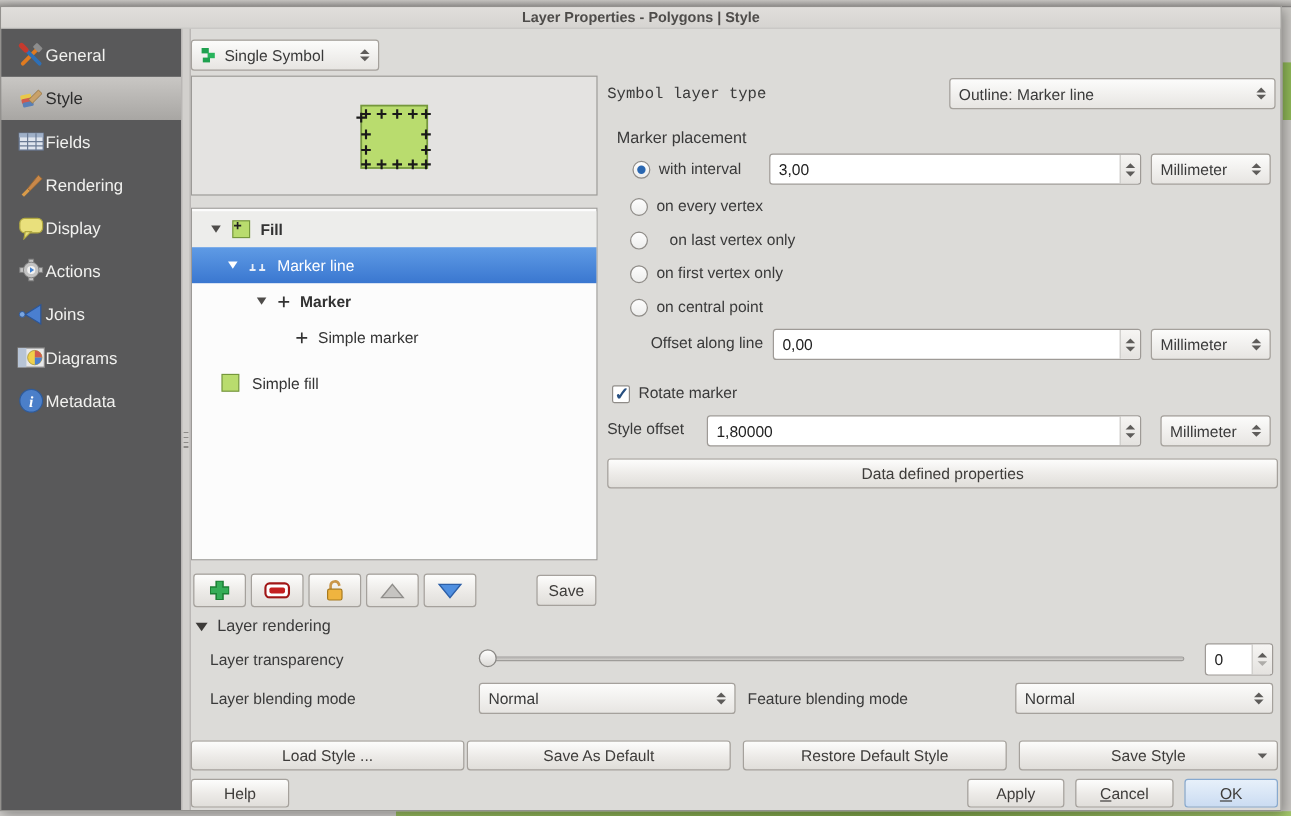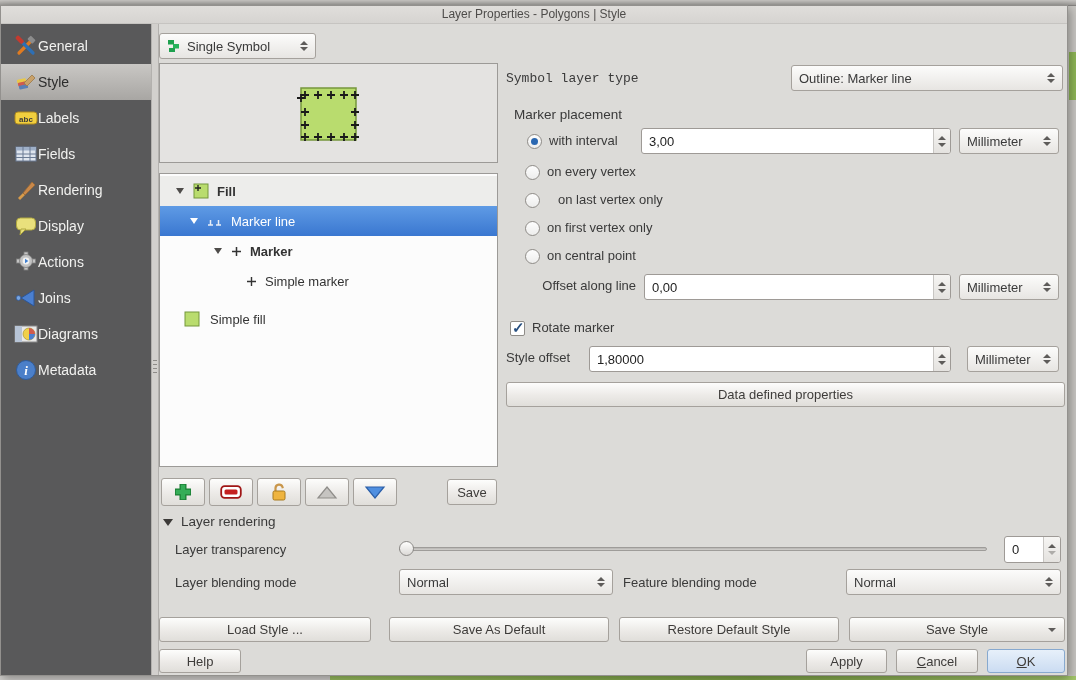--- a/index.html
+++ b/index.html
@@ -8,21 +8,21 @@
 
   .top-strip { position:absolute; left:0; top:0; width:1076px; height:6px;
     background:linear-gradient(#c7c5c2,#9f9d9a); border-bottom:1px solid #868482; }
   .map-strip { position:absolute; left:0; top:676px; width:1076px; height:4px;
     background:linear-gradient(90deg,#d3d1ce 0 330px,#9abf60 330px, #7ea447 70%, #a5c86c 100%); }
   .map-right { position:absolute; left:1069px; top:52px; width:7px; height:48px; background:#8fb757; }
 
   .dialog { position:absolute; left:0; top:5px; width:1068px; height:671px;
     background:var(--dialog-bg,#dcdbd8); border:1px solid #93918e; box-shadow:2px 3px 10px rgba(0,0,0,.35); }
   .titlebar { height:18px; background:linear-gradient(#e0dedb,#d6d4d1); border-bottom:1px solid #c6c4c1;
-    text-align:center; font-size:12px; font-weight:normal; color:#4e4c4a; line-height:17px; }
+    text-align:center; font-size:12px; font-weight:bold; color:#4e4c4a; line-height:17px; }
   .dialog-body { display:flex; height:651px; }
 
   
   .sidebar { width:150px; background:var(--sidebar-bg,#59595a); padding-top:4px; flex:none; }
   .side-item { height:36px; display:flex; align-items:center; gap:0; padding-left:13px;
     color:#f1f1ef; font-size:14px; cursor:pointer; }
   .side-item.selected { background:linear-gradient(#c9c7c4,#a8a6a3); color:#2c2c2c; }
   .side-icon { width:24px; height:24px; flex:none; display:flex; align-items:center; justify-content:center; }
 
   .splitter { width:8px; flex:none; background:#d2d0cd; border-left:1px solid #b3b1ae; border-right:1px solid #b3b1ae; position:relative; cursor:col-resize; }
@@ -92,21 +92,21 @@
   #transp-label { left:16px; top:518px; }
   #slider { left:240px; top:523px; width:588px; }
   #slider-knob { left:240px; top:517px; }
   #transp-spin { left:845px; top:512px; width:57px; height:27px; }
   #blend-label { left:16px; top:551px; }
   #blend-combo { left:240px; top:545px; width:214px; height:26px; }
   #fblend-label { left:464px; top:551px; }
   #fblend-combo { left:687px; top:545px; width:215px; height:26px; }
 
   
-  #btn-load { left:0; top:593px; width:212px; height:25px; }
+  #btn-load { left:0; top:593px; width:228px; height:25px; }
   #btn-savedef { left:230px; top:593px; width:220px; height:25px; }
   #btn-restore { left:460px; top:593px; width:220px; height:25px; }
   #btn-savestyle { left:690px; top:593px; width:216px; height:25px; }
   #btn-savestyle .menu-tri { position:absolute; right:8px; top:10px; }
   #btn-help { left:0; top:625px; width:82px; height:24px; }
   #btn-apply { left:647px; top:625px; width:81px; height:24px; }
   #btn-cancel { left:737px; top:625px; width:82px; height:24px; }
   #btn-ok { left:828px; top:625px; width:78px; height:24px; }
 
   
@@ -168,29 +168,20 @@
                 <rect x="2" y="8" width="9" height="4" rx="1" fill="#e8c84a" transform="rotate(-12 6 10)"></rect>
                 <rect x="3" y="11" width="9" height="4" rx="1" fill="#cf5b4e" transform="rotate(-12 7 13)"></rect>
                 <rect x="4" y="14" width="9" height="4" rx="1" fill="#5a7fb5" transform="rotate(-12 8 16)"></rect>
                 <path d="M9 12 L17 4 L20 7 L12 15 Z" fill="#c9a169" stroke="#9a7a4a" stroke-width=".8"></path>
               </svg>
           </span>
           <span class="side-label">Style</span>
         </div>
         <div class="side-item">
           <span class="side-icon">
-            <svg width="24" height="18" viewBox="0 0 24 18">
-                <rect x="1" y="3" width="22" height="12" rx="3" fill="#f2cf3e" stroke="#b08a1e" stroke-width="1"></rect>
-                <text x="12" y="12.5" font-size="8" font-weight="bold" text-anchor="middle" fill="#3a3a3a">abc</text>
-              </svg>
-          </span>
-          <span class="side-label">Labels</span>
-        </div>
-        <div class="side-item">
-          <span class="side-icon">
             <svg width="22" height="18" viewBox="0 0 22 18">
                 <rect x="1" y="2" width="20" height="14" fill="#dfe5ee" stroke="#6b7b94"></rect>
                 <rect x="1" y="2" width="20" height="3.5" fill="#9fb0c8"></rect>
                 <path d="M8 2 V16 M15 2 V16 M1 9 H21 M1 12.5 H21" stroke="#6b7b94" stroke-width="1"></path>
               </svg>
           </span>
           <span class="side-label">Fields</span>
         </div>
         <div class="side-item">
           <span class="side-icon">

